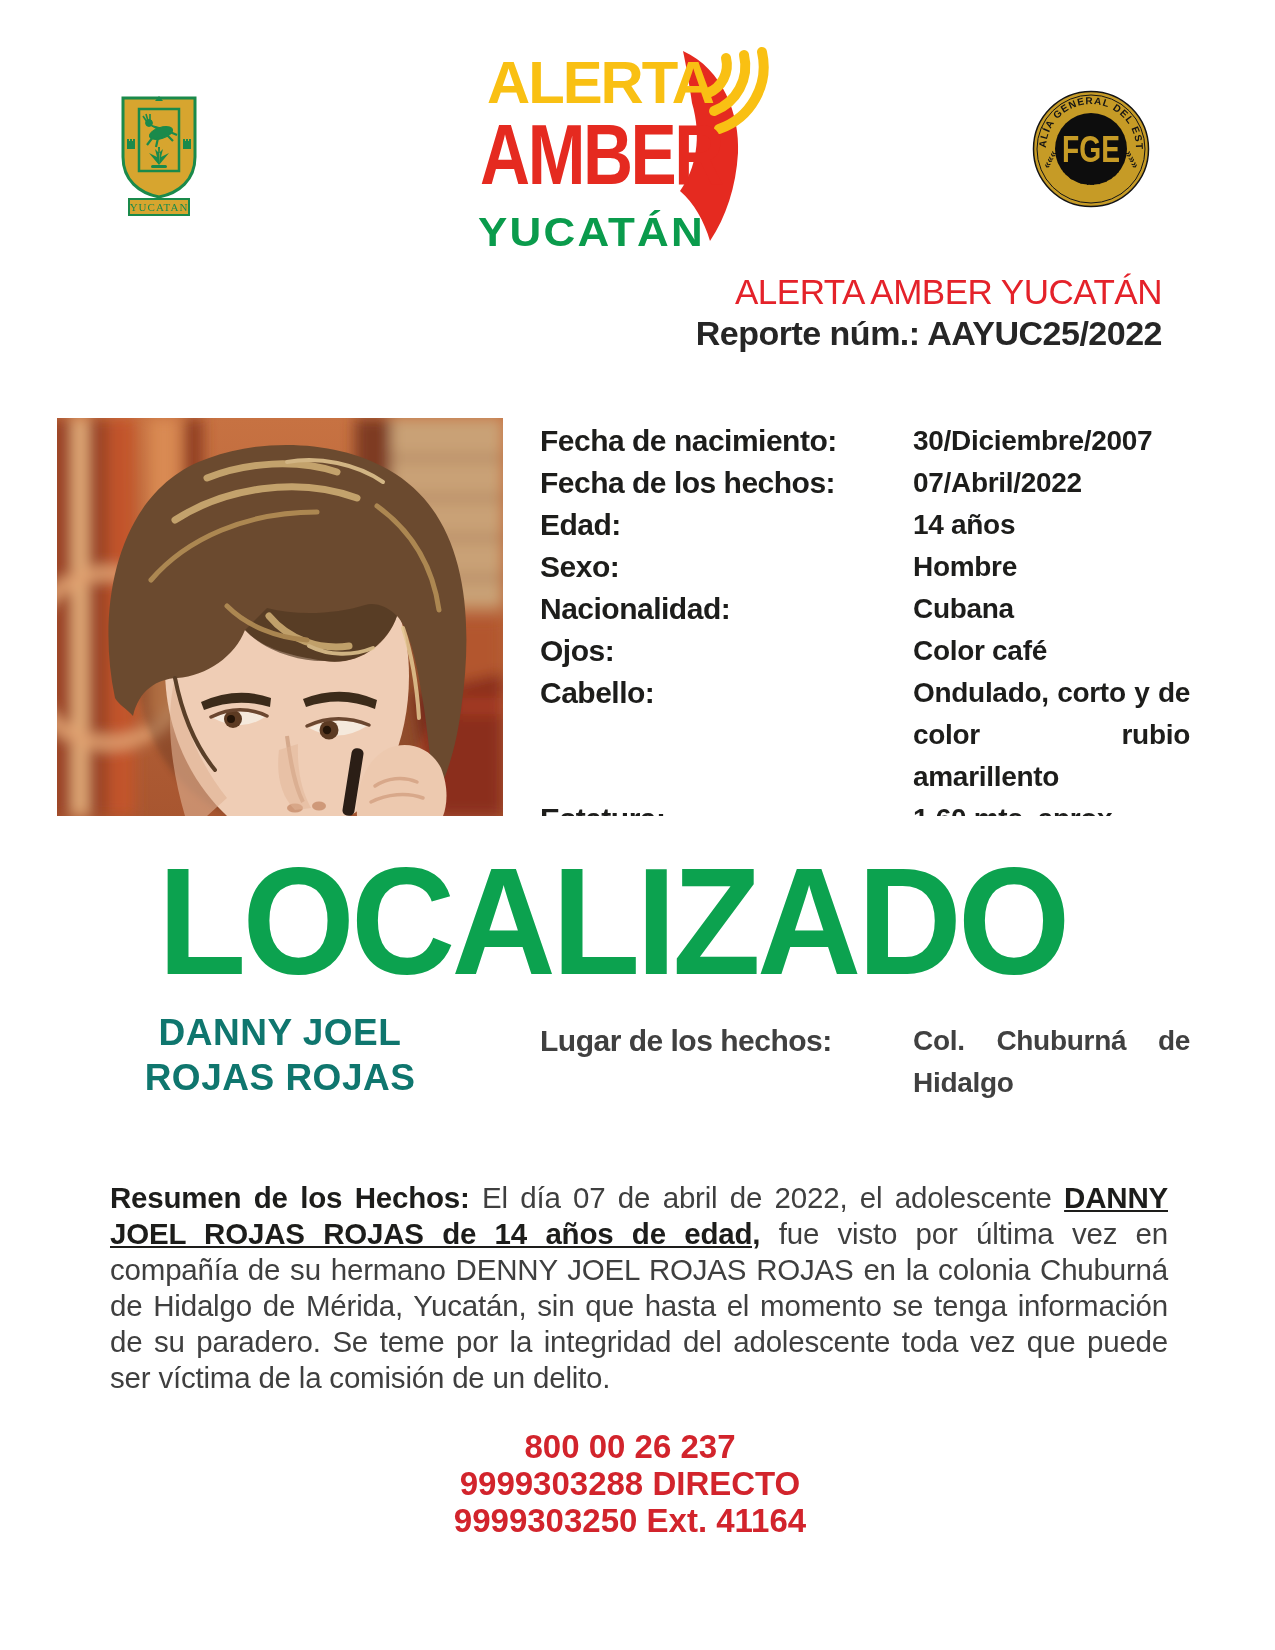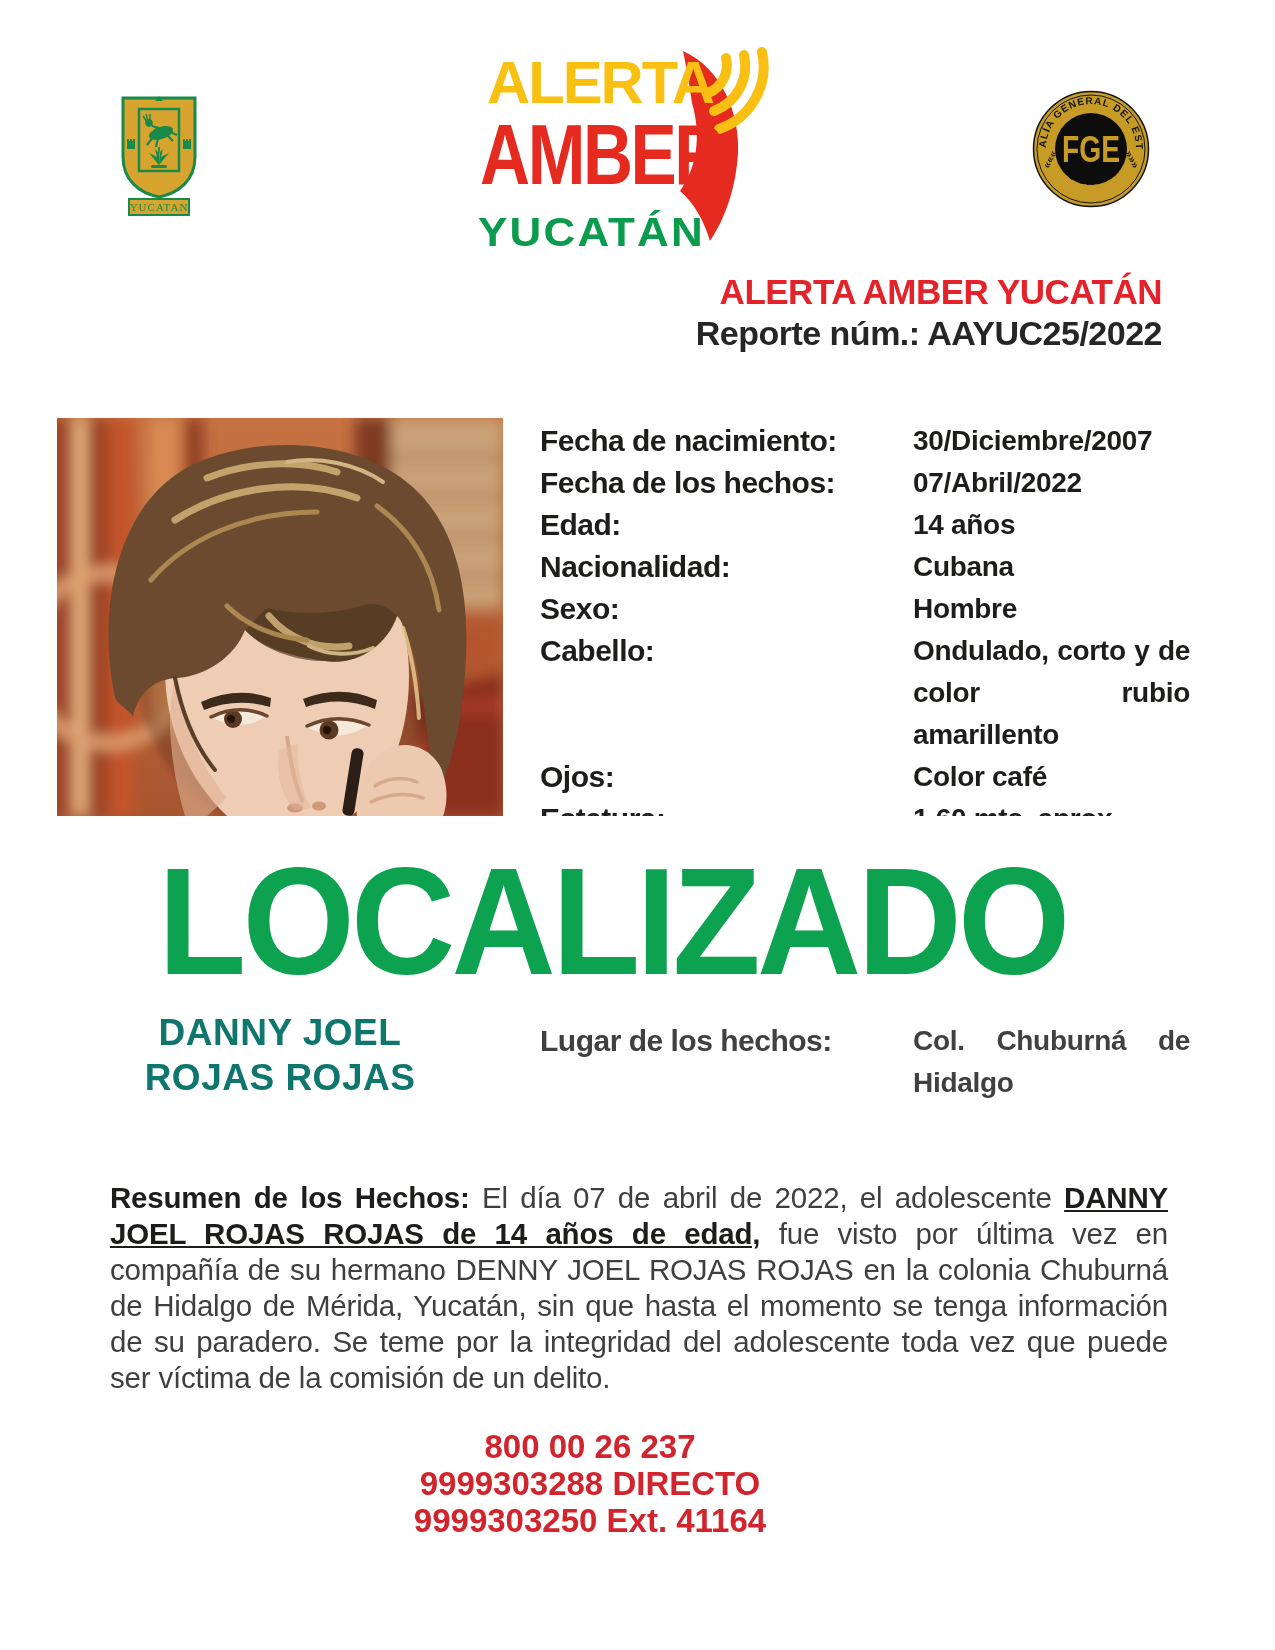--- a/index.html
+++ b/index.html
@@ -7,21 +7,21 @@
     position:relative; width:1275px; height:1650px; background:#ffffff;
     font-family:"Liberation Sans", sans-serif; overflow:hidden; margin:0 auto;
   }
   
   .logo-yucatan{position:absolute; left:117px; top:95px; width:84px; height:122px;}
   .logo-amber{position:absolute; left:478px; top:45px; width:310px; height:205px;}
   .logo-fge{position:absolute; left:1032px; top:90px; width:118px; height:118px;}
 
   
   .report-head{position:absolute; right:113px; top:272px; text-align:right;}
-  .report-title{font-size:35px; font-weight:700; color:#E4222A; letter-spacing:-0.5px;}
+  .report-title{font-size:35px; font-weight:400; color:#E4222A; letter-spacing:-0.5px;}
   .report-number{font-size:34px; font-weight:700; color:#262626; margin-top:2px; letter-spacing:-0.5px;}
 
   
   .photo{position:absolute; left:57px; top:418px; width:446px; height:398px;}
 
   
   .details{position:absolute; left:540px; top:420px; width:650px; color:#1d1d1b;}
   .drow{display:flex; align-items:flex-start;}
   .dlabel{width:373px; flex:0 0 373px; font-size:30px; line-height:42px; font-weight:700; letter-spacing:-0.5px;}
   .dvalue{flex:1; font-size:28px; line-height:42px; font-weight:700; letter-spacing:-0.3px;
@@ -43,21 +43,21 @@
 
   
   .summary{position:absolute; left:110px; top:1150px; width:1058px;
     font-size:29.5px; line-height:36px; color:#3f3f3f; letter-spacing:-0.2px;
     text-align:justify; text-align-last:left;}
   .summary b{color:#1d1d1b;}
   .summary .hl{font-weight:700; text-decoration:underline; color:#1d1d1b;}
 
   
   .phones{position:absolute; left:0; top:1428px; width:1180px; text-align:center;
-    color:#D2242C; font-size:33px; font-weight:700; line-height:37px;}
+    color:#D2242C; font-size:33px; font-weight:700; line-height:37px;padding-left:40px;}
 </style>
 </head>
 <body>
 
 <div class="page">
 
   <svg class="logo-yucatan" viewBox="0 0 84 122">
     <path d="M6 3 H78 V62 C78 85 62 98 42 102 C22 98 6 85 6 62 Z" fill="#D7A52F" stroke="#1A8A4B" stroke-width="3"></path>
     <rect x="22" y="14" width="40" height="62" fill="#D7A52F" stroke="#1A8A4B" stroke-width="2.5"></rect>
     <path d="M38 6 L42 1 L46 6 Z M38 108 L42 103 L46 108 Z" fill="#1A8A4B"></path>
@@ -220,34 +220,34 @@
     </div>
     <div class="drow">
       <div class="dlabel">Fecha de los hechos:</div>
       <div class="dvalue">07/Abril/2022</div>
     </div>
     <div class="drow">
       <div class="dlabel">Edad:</div>
       <div class="dvalue">14 años</div>
     </div>
     <div class="drow">
+      <div class="dlabel">Sexo:</div>
+      <div class="dvalue">Hombre</div>
+    </div>
+    <div class="drow">
       <div class="dlabel">Nacionalidad:</div>
       <div class="dvalue">Cubana</div>
     </div>
     <div class="drow">
-      <div class="dlabel">Sexo:</div>
-      <div class="dvalue">Hombre</div>
+      <div class="dlabel">Ojos:</div>
+      <div class="dvalue">Color café</div>
     </div>
     <div class="drow">
       <div class="dlabel">Cabello:</div>
       <div class="dvalue">Ondulado, corto y de color rubio amarillento</div>
-    </div>
-    <div class="drow">
-      <div class="dlabel">Ojos:</div>
-      <div class="dvalue">Color café</div>
     </div>
     <div class="drow">
       <div class="dlabel">Estatura:</div>
       <div class="dvalue">1.60 mts. aprox.</div>
     </div>
     <div class="drow">
       <div class="dlabel">Peso:</div>
       <div class="dvalue">45 Kg.</div>
     </div>
     <div class="drow">

